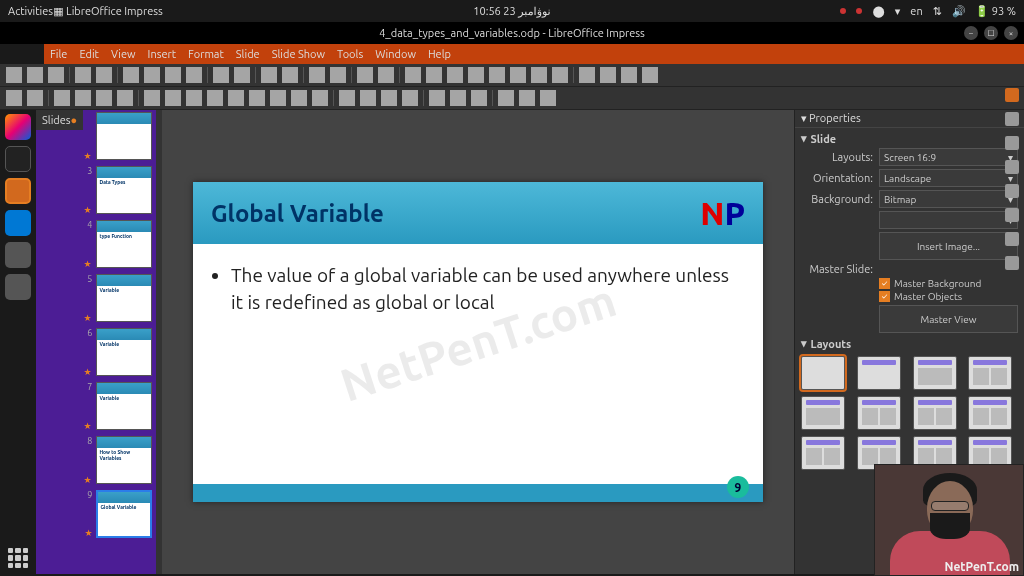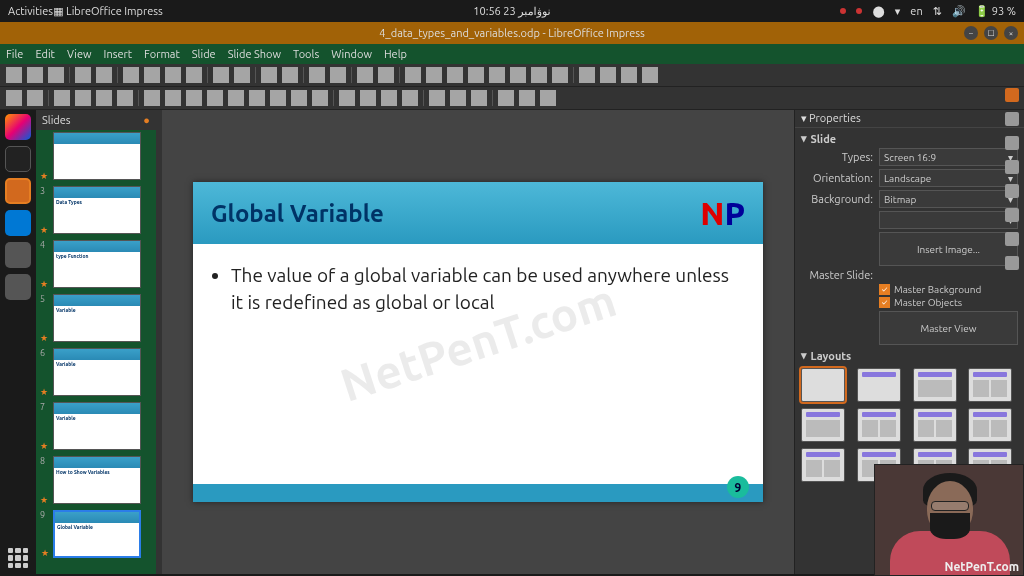--- a/index.html
+++ b/index.html
@@ -1,40 +1,40 @@
 <!DOCTYPE html>
 <html><head>
 <meta charset="utf-8">
 <style>
 * { margin: 0; padding: 0; box-sizing: border-box; font-family: Ubuntu, "Segoe UI", sans-serif; }
 body { background: #1a1a1a; color: #ccc; width: 1024px; height: 576px; overflow: hidden; position: relative; font-size: 11px; }
 .topbar { height: 22px; background: #1a1a1a; display: flex; align-items: center; padding: 0 8px; color: #ddd; font-size: 11px; }
 .topbar .left { display: flex; }
 .topbar .center { position: absolute; left: 50%; transform: translateX(-50%); }
 .topbar .right { margin-left: auto; display: flex; gap: 10px; align-items: center; }
-.titlebar { height: 22px; background: #a16207; display: flex; align-items: center; justify-content: center; color: #ddd; font-size: 11px; position: relative; }
+.titlebar { height: 22px; background: #000000; display: flex; align-items: center; justify-content: center; color: #ddd; font-size: 11px; position: relative; }
 .titlebar .winbtns { position: absolute; right: 6px; display: flex; gap: 6px; }
 .winbtn { width: 14px; height: 14px; border-radius: 50%; background: #444; display: flex; align-items: center; justify-content: center; font-size: 8px; cursor: pointer; }
-.menubar { height: 20px; background: #14532d; display: flex; align-items: center; padding: 0 6px; gap: 12px; font-size: 11px; color: #ddd; }
+.menubar { height: 20px; background: #c2410c; display: flex; align-items: center; padding: 0 6px; gap: 12px; font-size: 11px; color: #ddd; margin-left: 44px; }
 .menubar span { cursor: pointer; }
 .toolbar { background: #333; padding: 3px 6px; display: flex; gap: 5px; flex-wrap: wrap; border-bottom: 1px solid #222; }
 .tbtn { width: 16px; height: 16px; background: #ccc; opacity: 0.75; cursor: pointer; }
 .tbtn.sep { width: 1px; background: #555; opacity: 1; }
 .main { display: flex; height: 464px; }
 .launcher { width: 36px; background: #1a1a1a; display: flex; flex-direction: column; padding-top: 4px; gap: 6px; align-items: center; }
 .licon { width: 26px; height: 26px; border-radius: 5px; background: #444; cursor: pointer; }
 .licon.ff { background: linear-gradient(135deg,#ff9500,#e60073,#0060df); }
 .licon.term { background: #222; border: 1px solid #555; }
 .licon.impress { background: #d2691e; border: 2px solid #e67e22; }
 .licon.vs { background: #0078d4; }
 .licon.files { background: #555; }
 .licon.trash { background: #555; }
 .apps-btn { position: absolute; bottom: 8px; left: 8px; width: 20px; height: 20px; display: grid; grid-template-columns: repeat(3,1fr); gap: 2px; cursor: pointer; }
 .apps-btn span { background: #ccc; border-radius: 1px; }
-.slidepanel { width: 120px; background: #14532d; display: flex; flex-direction: column; }
+.slidepanel { width: 120px; background: #4c1d95; display: flex; flex-direction: row; }
 .sp-header { height: 20px; display: flex; align-items: center; padding: 0 6px; font-size: 11px; color: #ddd; background: #333; }
 .sp-header .close { margin-left: auto; color: #e67e22; cursor: pointer; }
 .sp-body { flex: 1; overflow-y: hidden; padding: 2px 4px; }
 .thumb-item { display: flex; gap: 3px; margin-bottom: 6px; align-items: flex-start; }
 .thumb-num { width: 10px; font-size: 9px; color: #aaa; }
 .thumb { width: 88px; height: 48px; background: #fff; border: 1px solid #555; position: relative; cursor: pointer; }
 .thumb.selected { border: 2px solid #2b7de9; }
 .thumb-hdr { height: 11px; background: linear-gradient(#3aa0c9,#2a8ab5); }
 .thumb .star { position: absolute; left: -14px; bottom: -2px; color: #e67e22; font-size: 9px; }
 .thumb-title { font-size: 5px; color: #036; padding: 1px 2px; font-weight: bold; }
@@ -50,21 +50,21 @@
 .slide-ftr { position: absolute; bottom: 0; left: 0; right: 0; height: 18px; background: #2a9ac0; }
 .pagenum { position: absolute; right: 14px; bottom: 4px; width: 22px; height: 22px; border-radius: 50%; background: #1abc9c; color: #003; display: flex; align-items: center; justify-content: center; font-weight: bold; font-size: 12px; }
 .props { width: 230px; background: #333; display: flex; flex-direction: column; padding-bottom: 4px; border-left: 1px solid #222; position: relative; }
 .props-hdr { height: 18px; padding: 0 6px; display: flex; align-items: center; font-size: 11px; color: #ddd; border-bottom: 1px solid #444;}
 .props-hdr .x { margin-left: auto; cursor: pointer; }
 .sect { padding: 0 6px; font-size: 11px;}
 .sect-title { font-weight: bold; margin: 4px 0 2px; display: flex; align-items:center; gap:4px; }
 .row { display: flex; align-items: center; margin: 3px 0; gap: 6px; }
 .row label { width: 72px; text-align: right; color: #ccc; }
 .dd { flex: 1; height: 18px; background: #3a3a3a; border: 1px solid #555; padding: 1px 4px; display: flex; align-items: center; justify-content: space-between; cursor: pointer; font-size: 10px; }
-.btn { height: 34px; background: #3a3a3a; border: 1px solid #555; padding: 1px 10px; cursor: pointer; display: flex; align-items: center; justify-content: center; font-size: 10px; }
+.btn { height: 28px; background: #3a3a3a; border: 1px solid #555; padding: 1px 10px; cursor: pointer; display: flex; align-items: center; justify-content: center; font-size: 10px; }
 .chk { display: flex; align-items: center; gap: 4px; margin: 2px 0 2px 78px; font-size: 10px; }
 .chk .box { width: 11px; height: 11px; background: #e67e22; display: flex; align-items: center; justify-content: center; color: #fff; font-size: 8px; }
 .layouts { display: grid; grid-template-columns: repeat(4, 1fr); gap: 6px; padding: 4px 6px; }
 .layout { width: 44px; height: 34px; background: #ddd; border-radius: 2px; border: 1px solid #555; cursor: pointer; position: relative; }
 .layout.selected { outline: 2px solid #d2691e; }
 .layout .bar { position: absolute; top: 3px; left: 4px; right: 4px; height: 5px; background: #8877dd; border-radius: 1px; }
 .layout .c1 { position: absolute; top: 11px; left: 4px; right: 4px; bottom: 4px; background: #bbb; }
 .layout .c2l { position: absolute; top: 11px; left: 4px; width: 16px; bottom: 4px; background: #bbb; }
 .layout .c2r { position: absolute; top: 11px; right: 4px; width: 16px; bottom: 4px; background: #bbb; }
 .sideicons { position: absolute; right: 0; top: 88px; width: 24px; display: flex; flex-direction: column; gap: 10px; align-items: center; }
@@ -298,21 +298,21 @@
   </div>
 
   <div class="props">
     <div class="props-hdr">
       <span>▾ <span>Properties</span></span>
       <span class="x">×</span>
     </div>
     <div class="sect">
       <div class="sect-title">▾ <span>Slide</span></div>
       <div class="row">
-        <label>Types:</label>
+        <label>Layouts:</label>
         <div class="dd">
             <span>Screen 16:9</span>
             <span>▾</span>
           </div>
       </div>
       <div class="row">
         <label>Orientation:</label>
         <div class="dd">
             <span>Landscape</span>
             <span>▾</span>

